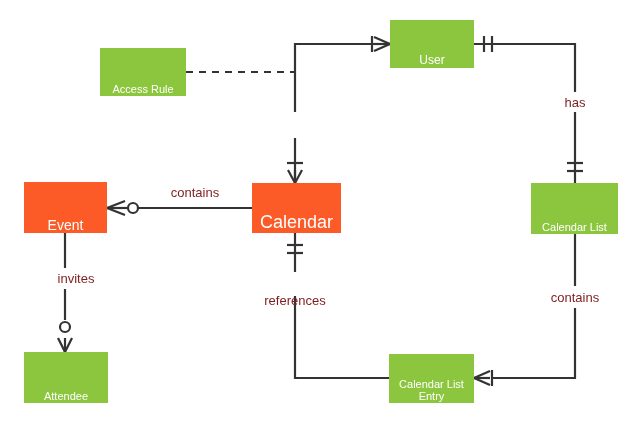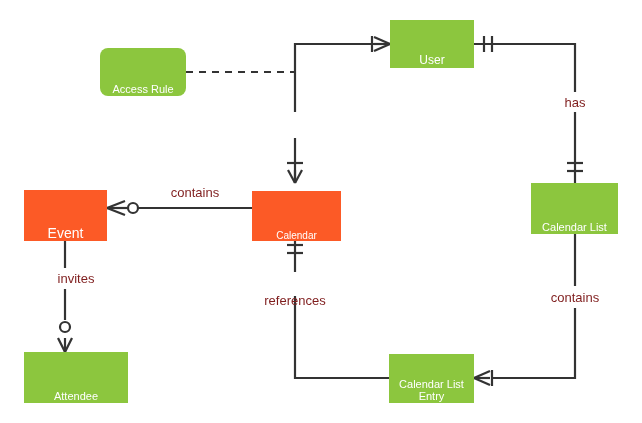--- a/index.html
+++ b/index.html
@@ -29,21 +29,21 @@
     display: flex;
     align-items: flex-end;
     justify-content: center;
     text-align: center;
     color: #ffffff;
     line-height: 1.15;
     box-sizing: border-box;
     user-select: none;
   }
   .entity-green { background: #8cc63e; }
-  .entity-orange { background: #fc5a26; margin-top: 8px; }
+  .entity-orange { background: #fc5a26; }
   .entity-label {
     display: block;
     white-space: pre-line;
     padding: 0 4px;
   }
   .rel-label {
     position: absolute;
     color: #7f1d1d;
     font-size: 13px;
     white-space: nowrap;
@@ -124,41 +124,41 @@
       <g>
         <line x1="492" y1="370" x2="492" y2="386"></line>
         <path d="M 474,378 L 490,371"></path>
         <path d="M 474,378 L 490,385"></path>
         <line x1="474" y1="378" x2="490" y2="378"></line>
       </g>
 
     </g>
   </svg>
 
-  <div class="entity-box entity-green" style="left:100px; top:48px; width:86px; height:48px; font-size:11px;border-radius:8px;">
+  <div class="entity-box entity-green" style="left:100px; top:48px; width:86px; height:48px; font-size:11px;">
     <span class="entity-label">Access Rule</span>
   </div>
 
   <div class="entity-box entity-green" style="left:390px; top:20px; width:84px; height:48px; font-size:12px;">
     <span class="entity-label">User</span>
   </div>
 
   <div class="entity-box entity-orange" style="left:24px; top:182px; width:83px; height:51px; font-size:14px;">
     <span class="entity-label">Event</span>
   </div>
 
-  <div class="entity-box entity-orange" style="left:252px; top:183px; width:89px; height:50px; font-size:10px;">
+  <div class="entity-box entity-orange" style="left:252px; top:183px; width:89px; height:50px; font-size:18px;">
     <span class="entity-label">Calendar</span>
   </div>
 
   <div class="entity-box entity-green" style="left:531px; top:183px; width:87px; height:51px; font-size:11px;">
     <span class="entity-label">Calendar List</span>
   </div>
 
-  <div class="entity-box entity-green" style="left:24px; top:352px; width:104px; height:51px; font-size:11px;">
+  <div class="entity-box entity-green" style="left:24px; top:352px; width:84px; height:51px; font-size:11px;">
     <span class="entity-label">Attendee</span>
   </div>
 
   <div class="entity-box entity-green" style="left:389px; top:354px; width:85px; height:49px; font-size:11px;">
     <span class="entity-label">Calendar List
 Entry</span>
   </div>
 
 
   <div class="rel-label" style="left:195px; top:192px;">contains</div>

